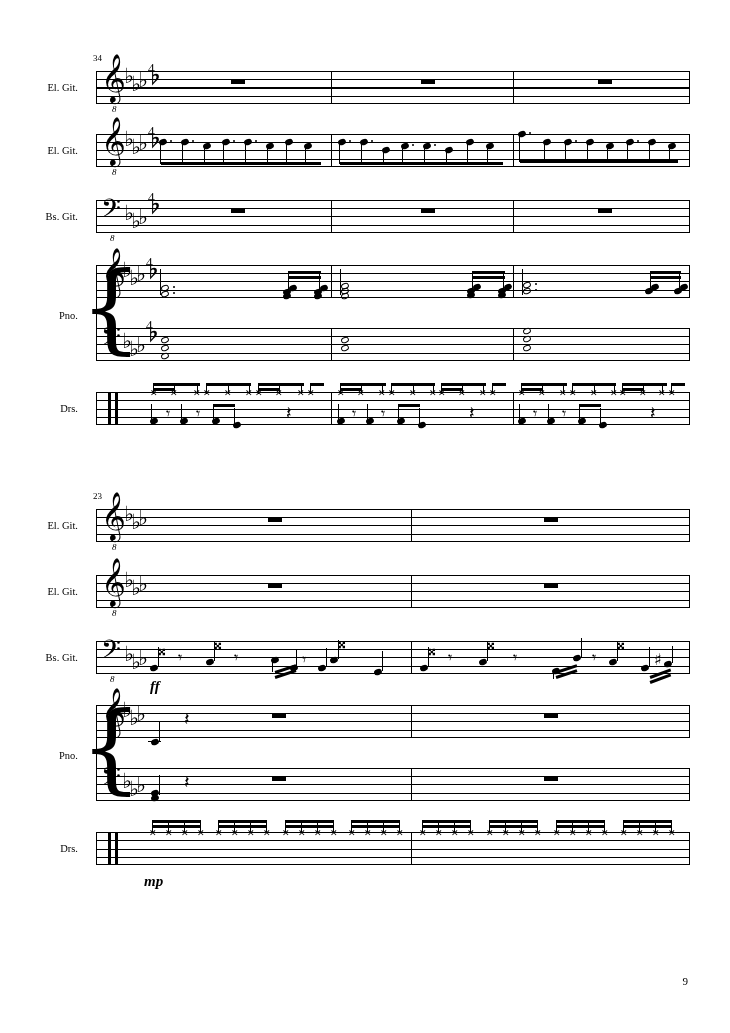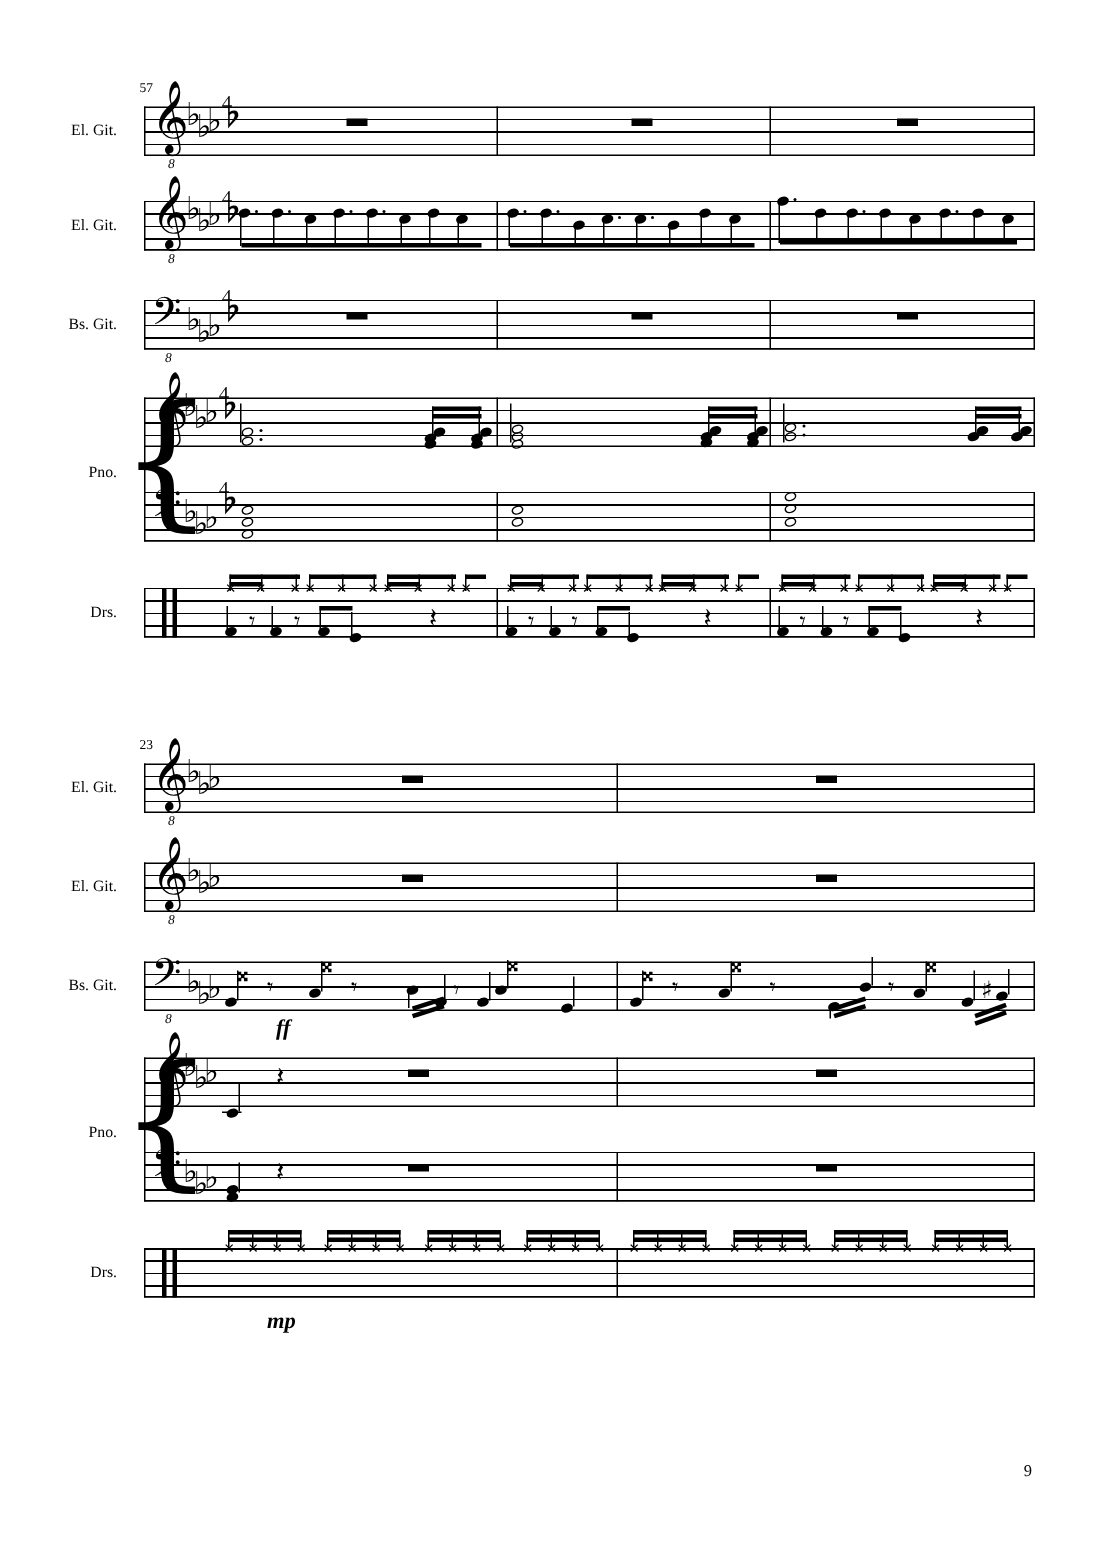--- a/index.html
+++ b/index.html
@@ -98,21 +98,20 @@
     font-family: "Liberation Serif", serif;
     font-size: 9px;
     color: #000;
   }
   .dynamic {
     position: absolute;
     font-family: "Liberation Serif", serif;
     font-style: italic;
     font-weight: bold;
     font-size: 15px;
-    margin-left: 34px;
   }
   .page-num {
     position: absolute;
     right: 42px;
     bottom: 46px;
     font-family: "Liberation Serif", serif;
     font-size: 11px;
   }
 
   
@@ -181,21 +180,21 @@
     line-height: 1;
   }
 </style>
 </head>
 <body>
 
 <div class="page">
 
   <div class="system" style="top:0;">
 
-    <div class="measure-num" style="left:93px; top:53px;">57</div>
+    <div class="measure-num" style="left:93px; top:53px;">34</div>
 
     <div class="instr-label" style="left:20px; top:82px; width:58px;">El. Git.</div>
     <div class="staff" style="left:96px; top:71px; width:594px;"></div>
     <div class="glyph clef-g" style="left:101px; top:57px;">𝄞</div>
     <div class="octave8" style="left:112px; top:104px;">8</div>
     <div class="glyph acc" style="left:124px; top:66px;">♭</div>
     <div class="glyph acc" style="left:131px; top:74px;">♭</div>
     <div class="glyph acc" style="left:138px; top:70px;">♭</div>
     <div class="glyph" style="left:148px; top:63px; font-size:25px;">𝄳</div>
     <div class="rest-measure" style="left:231px; top:79px; width:14px;"></div>

